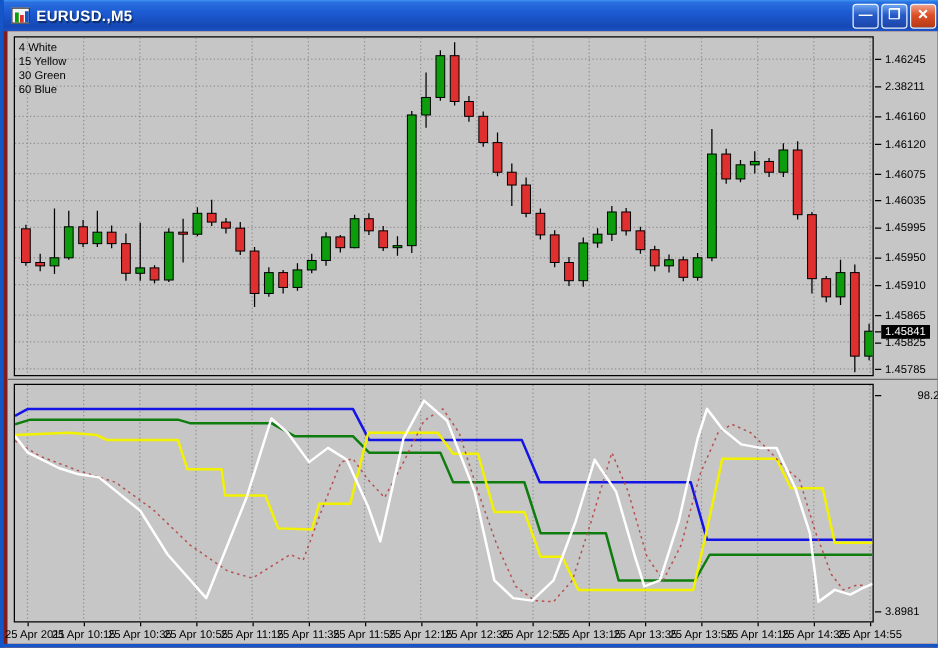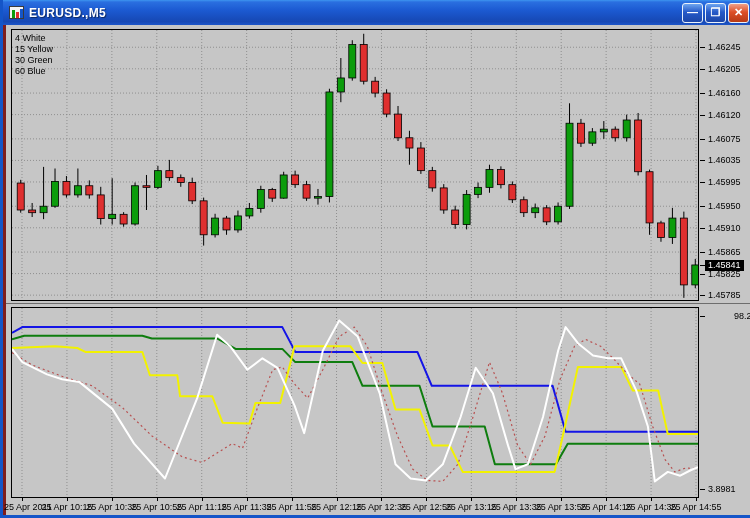--- a/index.html
+++ b/index.html
@@ -239,21 +239,21 @@
           <polyline points="0.0,40.0 43.2,38.2 65.2,40.0 73.4,43.9 130.3,43.9 137.9,67.3 165.3,67.3 168.1,88.3 200.3,88.3 210.6,114.7 237.4,115.6 243.5,94.9 268.2,94.9 282.6,38.2 338.2,38.2 350.5,55.0 370.4,55.0 383.5,101.5 407.5,101.5 420.5,137.4 437.7,137.4 450.7,163.9 542.6,163.9 552.9,118.5 565.9,58.9 609.2,58.9 620.8,82.6 646.2,82.6 655.8,126.1 686.0,126.1" fill="none" stroke="#f2f200" stroke-width="2" stroke-dasharray="none" stroke-linejoin="round"></polyline>
           <polyline points="0.0,44.6 19.9,56.9 50.1,68.3 80.3,77.8 110.4,99.6 139.9,127.9 170.1,148.8 190.0,154.5 205.1,145.0 220.2,135.6 230.5,140.2 245.6,99.6 260.7,61.7 270.3,58.9 282.6,76.0 295.7,90.1 310.8,61.7 327.2,28.6 342.3,19.1 355.3,38.2 370.4,85.3 385.5,127.9 400.6,161.1 415.7,172.5 430.8,173.4 445.9,156.3 461.0,109.0 477.5,54.1 490.5,85.3 505.6,137.4 518.6,156.3 533.0,127.9 548.1,71.2 562.5,38.2 573.5,31.4 588.6,38.2 603.0,52.3 616.0,66.4 627.7,76.0 640.7,118.5 653.1,151.6 662.7,163.9 673.7,160.0 686.0,160.7" fill="none" stroke="#b85050" stroke-width="1.2" stroke-dasharray="2,3" stroke-linejoin="round"></polyline>
           <polyline points="0.0,40.9 10.3,54.1 35.0,66.4 50.1,71.2 67.2,73.9 100.2,100.6 122.1,135.6 153.0,170.5 185.2,90.1 205.1,26.8 218.1,38.2 235.3,61.7 250.4,50.3 265.5,59.8 282.6,97.6 292.2,125.1 310.8,42.8 327.2,12.5 345.7,28.6 367.7,85.3 383.5,156.3 398.6,170.5 413.7,172.5 430.8,156.3 448.6,109.0 463.7,59.8 480.9,85.3 496.0,137.4 503.5,161.1 515.9,156.3 531.0,109.0 546.1,42.8 553.6,19.1 565.9,35.2 581.0,47.5 596.1,50.3 609.2,50.3 624.3,82.6 635.9,118.5 642.8,173.4 655.8,163.9 668.2,167.7 679.1,162.0 686.0,159.1" fill="none" stroke="#ffffff" stroke-width="2" stroke-dasharray="none" stroke-linejoin="round"></polyline>
         </svg>
     </div>
 
     <div class="axis-col" id="price-axis">
         <div class="tick" style="top: 22.2455px;"></div>
         <div class="price-label" style="top: 17.2455px;">1.46245</div>
         <div class="tick" style="top: 43.8024px;"></div>
-        <div class="price-label" style="top: 38.8024px;">1.46205</div>
+        <div class="price-label" style="top: 38.8024px;">2.38211</div>
         <div class="tick" style="top: 68.0539px;"></div>
         <div class="price-label" style="top: 63.0539px;">1.46160</div>
         <div class="tick" style="top: 89.6108px;"></div>
         <div class="price-label" style="top: 84.6108px;">1.46120</div>
         <div class="tick" style="top: 113.862px;"></div>
         <div class="price-label" style="top: 108.862px;">1.46075</div>
         <div class="tick" style="top: 135.419px;"></div>
         <div class="price-label" style="top: 130.419px;">1.46035</div>
         <div class="tick" style="top: 156.976px;"></div>
         <div class="price-label" style="top: 151.976px;">1.45995</div>

